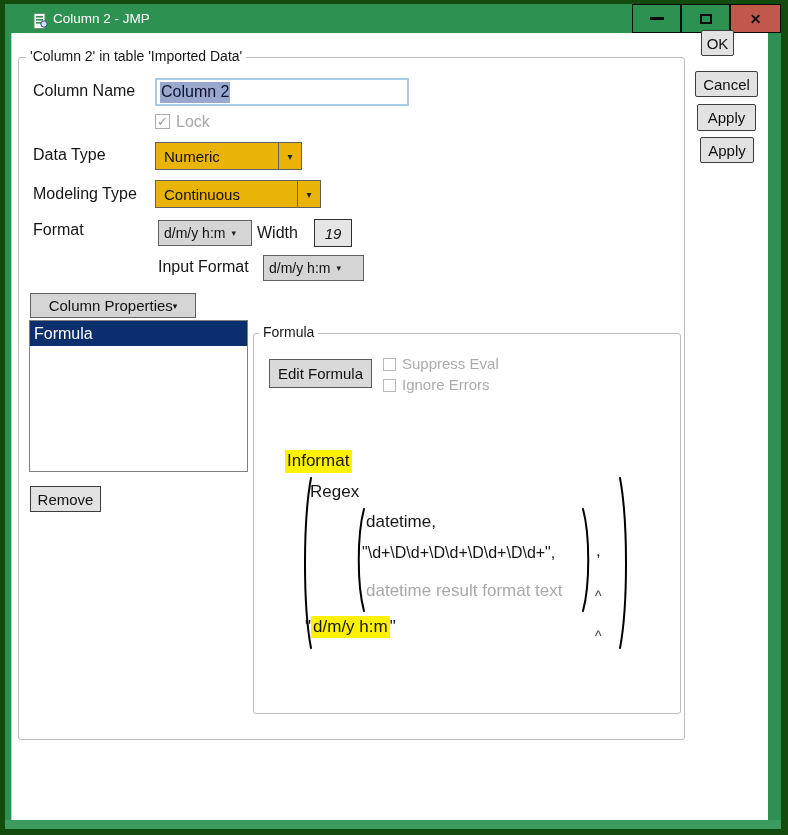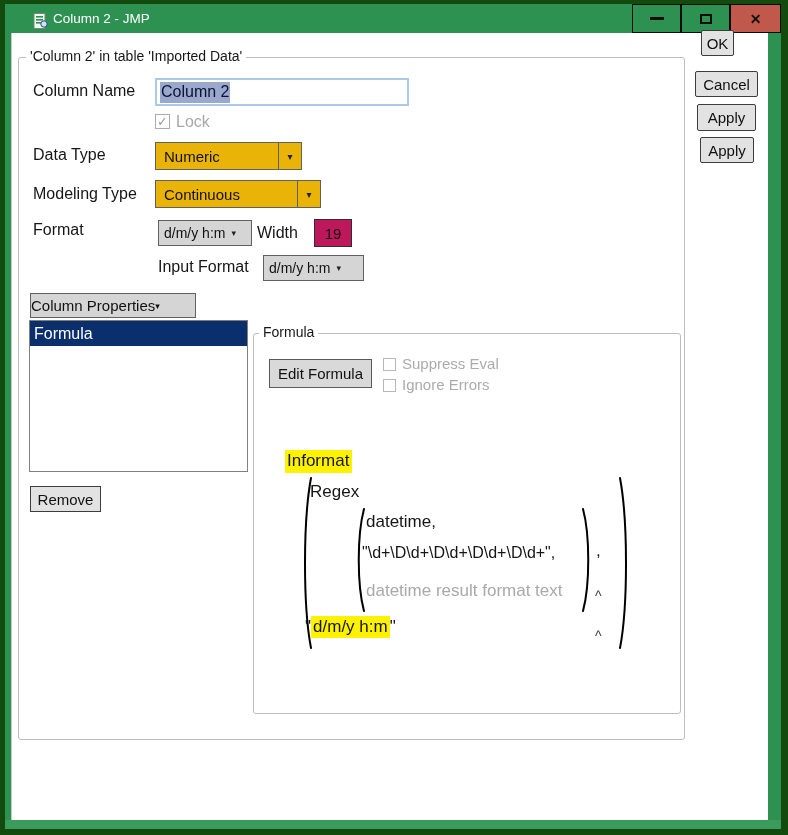--- a/index.html
+++ b/index.html
@@ -64,23 +64,23 @@
   .dropdown { position: absolute; background: #eab308; border: 1px solid #606060; display: flex; align-items: stretch; font-size: 15px; color: #111; }
   .dropdown .dd-text { flex: 1; display: flex; align-items: center; padding-left: 8px; }
   .dropdown .dd-arrow { width: 23px; border-left: 1px solid #606060; display: flex; align-items: center; justify-content: center; font-size: 10px; color: #222; }
   #dd-data-type { left: 155px; top: 142px; width: 147px; height: 28px; }
   #dd-modeling  { left: 155px; top: 180px; width: 166px; height: 28px; }
   .dropdown-compact { position: absolute; background: #d5d5d5; border: 1px solid #606060; display: flex; align-items: center; font-size: 14px; color: #111; padding: 0 5px; gap: 6px; }
   .dropdown-compact .dd-arrow2 { font-size: 9px; color: #222; }
   #dd-format       { left: 158px; top: 220px; width: 94px;  height: 26px; }
   #dd-input-format { left: 263px; top: 255px; width: 101px; height: 26px; }
 
-  #width-input { position: absolute; left: 314px; top: 219px; width: 38px; height: 28px; border: 1px solid #2f2f2f; background: #be185d; font-size: 15px; color: #111; display: flex; align-items: center; justify-content: center; }
-
-  #btn-column-properties { left: 30px; top: 293px; width: 166px; height: 25px; position: absolute; background: #d5d5d5; border: 1px solid #606060; font-size: 15px; color: #111; display: flex; align-items: center; gap: 0; }
+  #width-input { position: absolute; left: 314px; top: 219px; width: 38px; height: 28px; border: 1px solid #2f2f2f; background: #e5e5e5; font-size: 15px; color: #111; display: flex; align-items: center; justify-content: center; font-style: italic; }
+
+  #btn-column-properties { left: 30px; top: 293px; width: 166px; height: 25px; position: absolute; background: #d5d5d5; border: 1px solid #606060; font-size: 15px; color: #111; display: flex; align-items: center; justify-content: center; gap: 0; }
   #btn-column-properties .dd-arrow2 { font-size: 9px; }
 
   #listbox { position: absolute; left: 29px; top: 320px; width: 219px; height: 152px; border: 1px solid #808080; background: #fff; }
   .list-item-selected { height: 25px; background: #0b2f6d; color: #ffffff; font-size: 16px; line-height: 25px; padding-left: 4px; }
 
   #btn-remove { left: 30px; top: 486px; width: 71px; height: 26px; position: absolute; background: #e2e2e2; border: 1px solid #3d3d3d; font-size: 15px; color: #111; display: flex; align-items: center; justify-content: center; }
   #btn-edit-formula { left: 269px; top: 359px; width: 103px; height: 29px; position: absolute; background: #d9d9d9; border: 1px solid #5a5a5a; font-size: 15px; color: #111; display: flex; align-items: center; justify-content: center; }
 
   
   .ftext { position: absolute; font-size: 17px; color: #161616; white-space: nowrap; }

